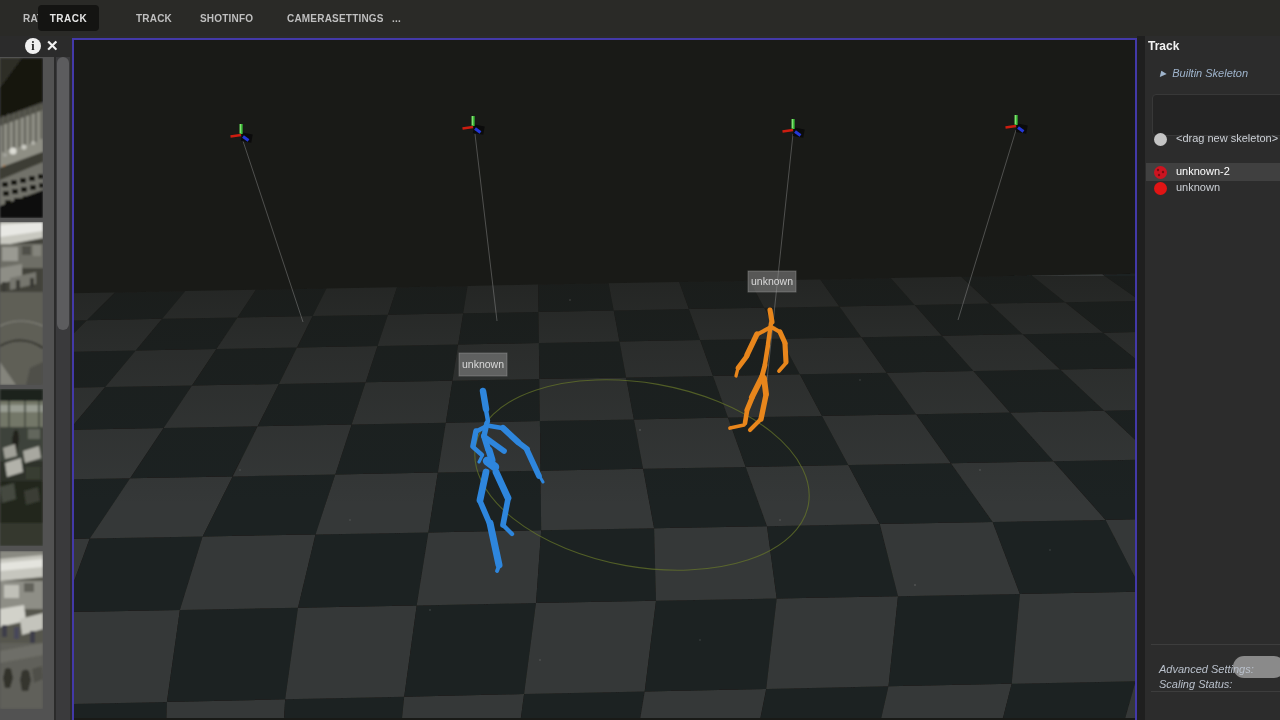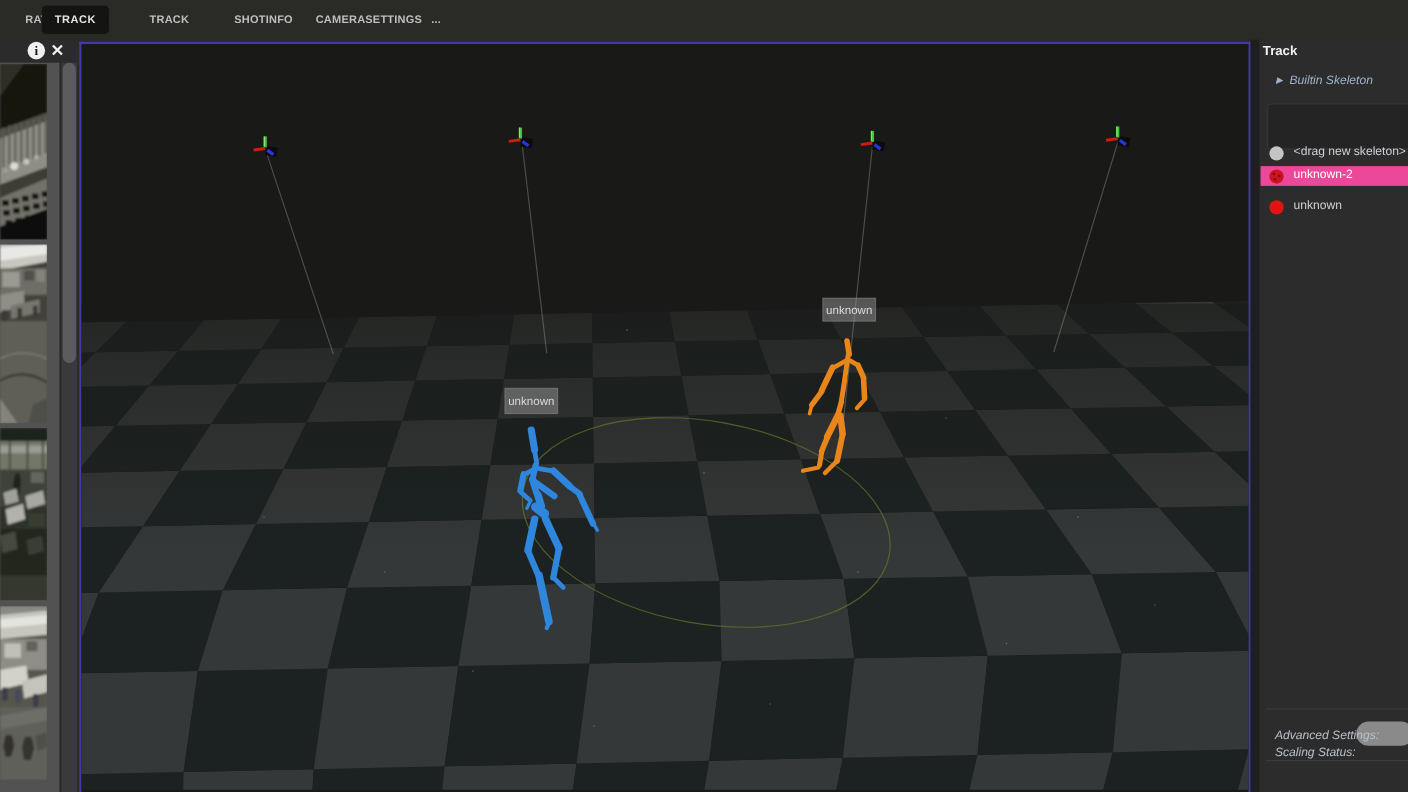--- a/index.html
+++ b/index.html
@@ -26,21 +26,21 @@
 .sep { position:absolute; left:14px; width:129px; height:1px; background:#3d3d3d; }
 .lrow { position:absolute; left:9px; width:134px; height:18px; font-size:11px; color:#ccd0d6; }
 .lrow .dot { position:absolute; left:8px; top:2.5px; width:13px; height:13px; border-radius:7px; }
 .lrow .lt { position:absolute; left:30px; top:2px; }
 </style></head>
 <body>
 <div class="abs" id="topbar">
   <div class="tab" style="left:0px">RATE</div>
   <div class="abs" id="tracktab">TRACK</div>
   <div class="tab" style="left:113px">TRACK</div>
-  <div class="tab" style="left:190px">SHOTINFO</div>
+  <div class="tab" style="left:177px">SHOTINFO</div>
   <div class="tab" style="left:264px">CAMERASETTINGS</div>
   <div class="tab" style="left:369px">...</div>
 </div>
 
 <div class="abs" id="viewport">
     <svg width="1061" height="678" viewBox="0 0 1061 678" style="position:absolute;left:0;top:0">
 <defs>
         <filter id="fblur" x="-2%" y="-2%" width="104%" height="104%">
           <feGaussianBlur stdDeviation="0.55"></feGaussianBlur>
         </filter>
@@ -508,21 +508,21 @@
 
 <div class="abs" id="rpanel">
   <div id="rstrip"></div>
   <div style="position:absolute;left:11px;top:3px;color:#f2f2f2;font-size:12px;font-weight:700">Track</div>
   <div class="rtxt" style="left:23px;top:31px;color:#9fb4cc"><span style="font-size:8px;vertical-align:1px">▶</span>&nbsp; Builtin Skeleton</div>
   <div style="position:absolute;left:15px;top:58px;width:134px;height:42px;background:#242424;border:1px solid #383838;border-radius:4px"></div>
   <div class="lrow" style="top:94px">
       <div class="dot" style="background:#c4c4c4"></div>
       <div class="lt">&lt;drag new skeleton&gt;</div>
     </div>
-  <div class="lrow" style="top:115px;background:#ec4899;color:#fff">
+  <div class="lrow" style="top:127px;background:#404040;color:#fff">
       <div class="dot" style="background:#cc1420">
     <svg width="13" height="13">
           <circle cx="4" cy="4" r="1.2" fill="#7a0c12"></circle>
           <circle cx="9" cy="6" r="1.2" fill="#7a0c12"></circle>
           <circle cx="5" cy="9" r="1.2" fill="#7a0c12"></circle>
         </svg>
   </div>
       <div class="lt">unknown-2</div>
     </div>
   <div class="lrow" style="top:143px">

